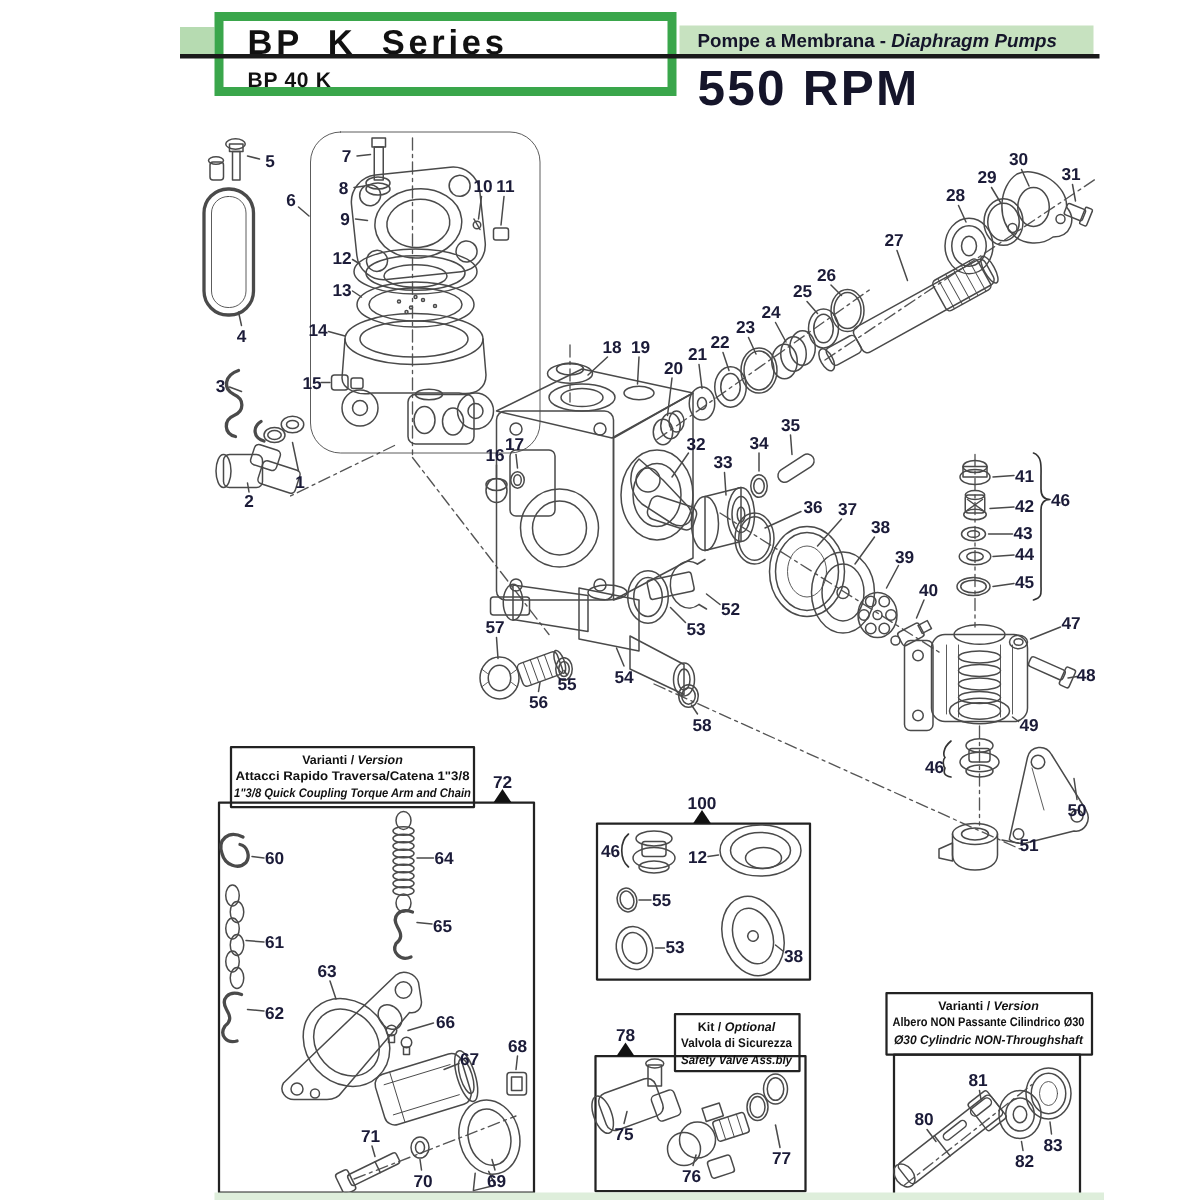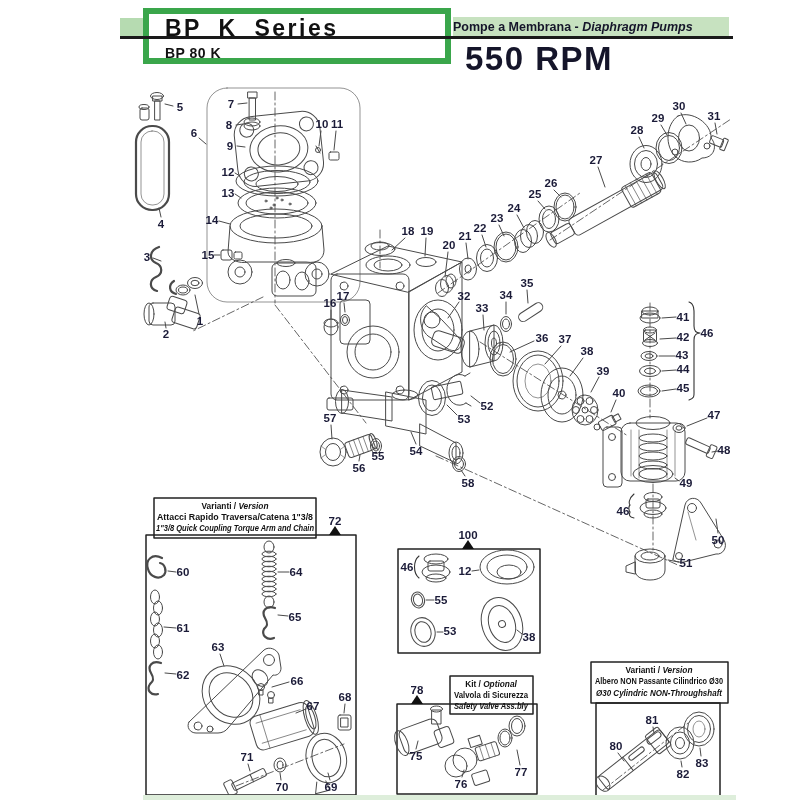--- a/index.html
+++ b/index.html
@@ -7,21 +7,21 @@
         font-family:"Liberation Sans",sans-serif;margin-left:28px;}
   
   .green-sq{position:absolute;left:92px;top:18px;width:25px;height:19px;background:#b6dbb1;}
   .rule{position:absolute;left:92px;top:36px;width:613px;height:2.5px;background:#1a1a1a;z-index:3;}
   .series-box{position:absolute;left:115px;top:8px;width:308px;height:56px;border:6px solid #3aa64b;
               background:#fff;box-sizing:border-box;z-index:2;}
   .series-title{position:absolute;left:16px;top:1px;font-size:23px;font-weight:bold;color:#111;
                 letter-spacing:2.5px;word-spacing:8px;white-space:nowrap;}
   .model{position:absolute;left:16px;top:31px;font-size:14px;font-weight:bold;color:#111;letter-spacing:.5px;}
   .band{position:absolute;left:425px;top:17px;width:276px;height:21px;background:#c7e2c0;z-index:1;
-        font-size:12.5px;font-weight:bold;color:#15152a;line-height:21px;
+        font-size:12.5px;font-weight:bold;color:#15152a;line-height:21px;padding-left:12px;
         box-sizing:border-box;white-space:nowrap;}
   .band i{font-style:italic;}
   .rpm{position:absolute;left:437px;top:40px;font-size:33px;font-weight:bold;color:#15152a;letter-spacing:1.5px;}
   .strip{position:absolute;left:115px;top:795px;width:593px;height:5px;background:#deeedb;}
   
   svg.diag{position:absolute;left:0;top:0;}
   #d ellipse,#d circle,#d rect,#d path,#d polygon,#d line{stroke:#4a4a4a;stroke-width:1;fill:none;
       stroke-linejoin:round;stroke-linecap:round;}
   .fw{fill:#fff}.fe{fill:#efefef}.fd{fill:#d7d7d7}.fb{fill:#b9b9b9}.f8{fill:#878787}.f6{fill:#6e6e6e}.fk{fill:#3e3e3e}
   .ax{stroke:#555 !important;stroke-width:.9 !important;stroke-dasharray:8 3 2 3;}
@@ -38,21 +38,21 @@
 </head>
 <body>
 
 <div class="page">
 
   <div>
     <div class="green-sq"></div>
     <div class="rule"></div>
     <div class="series-box">
       <div class="series-title">BP K Series</div>
-      <div class="model">BP 80 K</div>
+      <div class="model">BP 40 K</div>
     </div>
     <div class="band"><span>Pompe a Membrana - </span><i>Diaphragm Pumps</i></div>
     <div class="rpm">550 RPM</div>
   </div>
 
   <svg id="d" class="diag" width="800" height="800" viewBox="0 0 800 800">
 
     <g>
       <line class="ax" x1="247" y1="92" x2="247" y2="303"></line>
       <line class="ax" x1="235" y1="297" x2="165" y2="331"></line>

